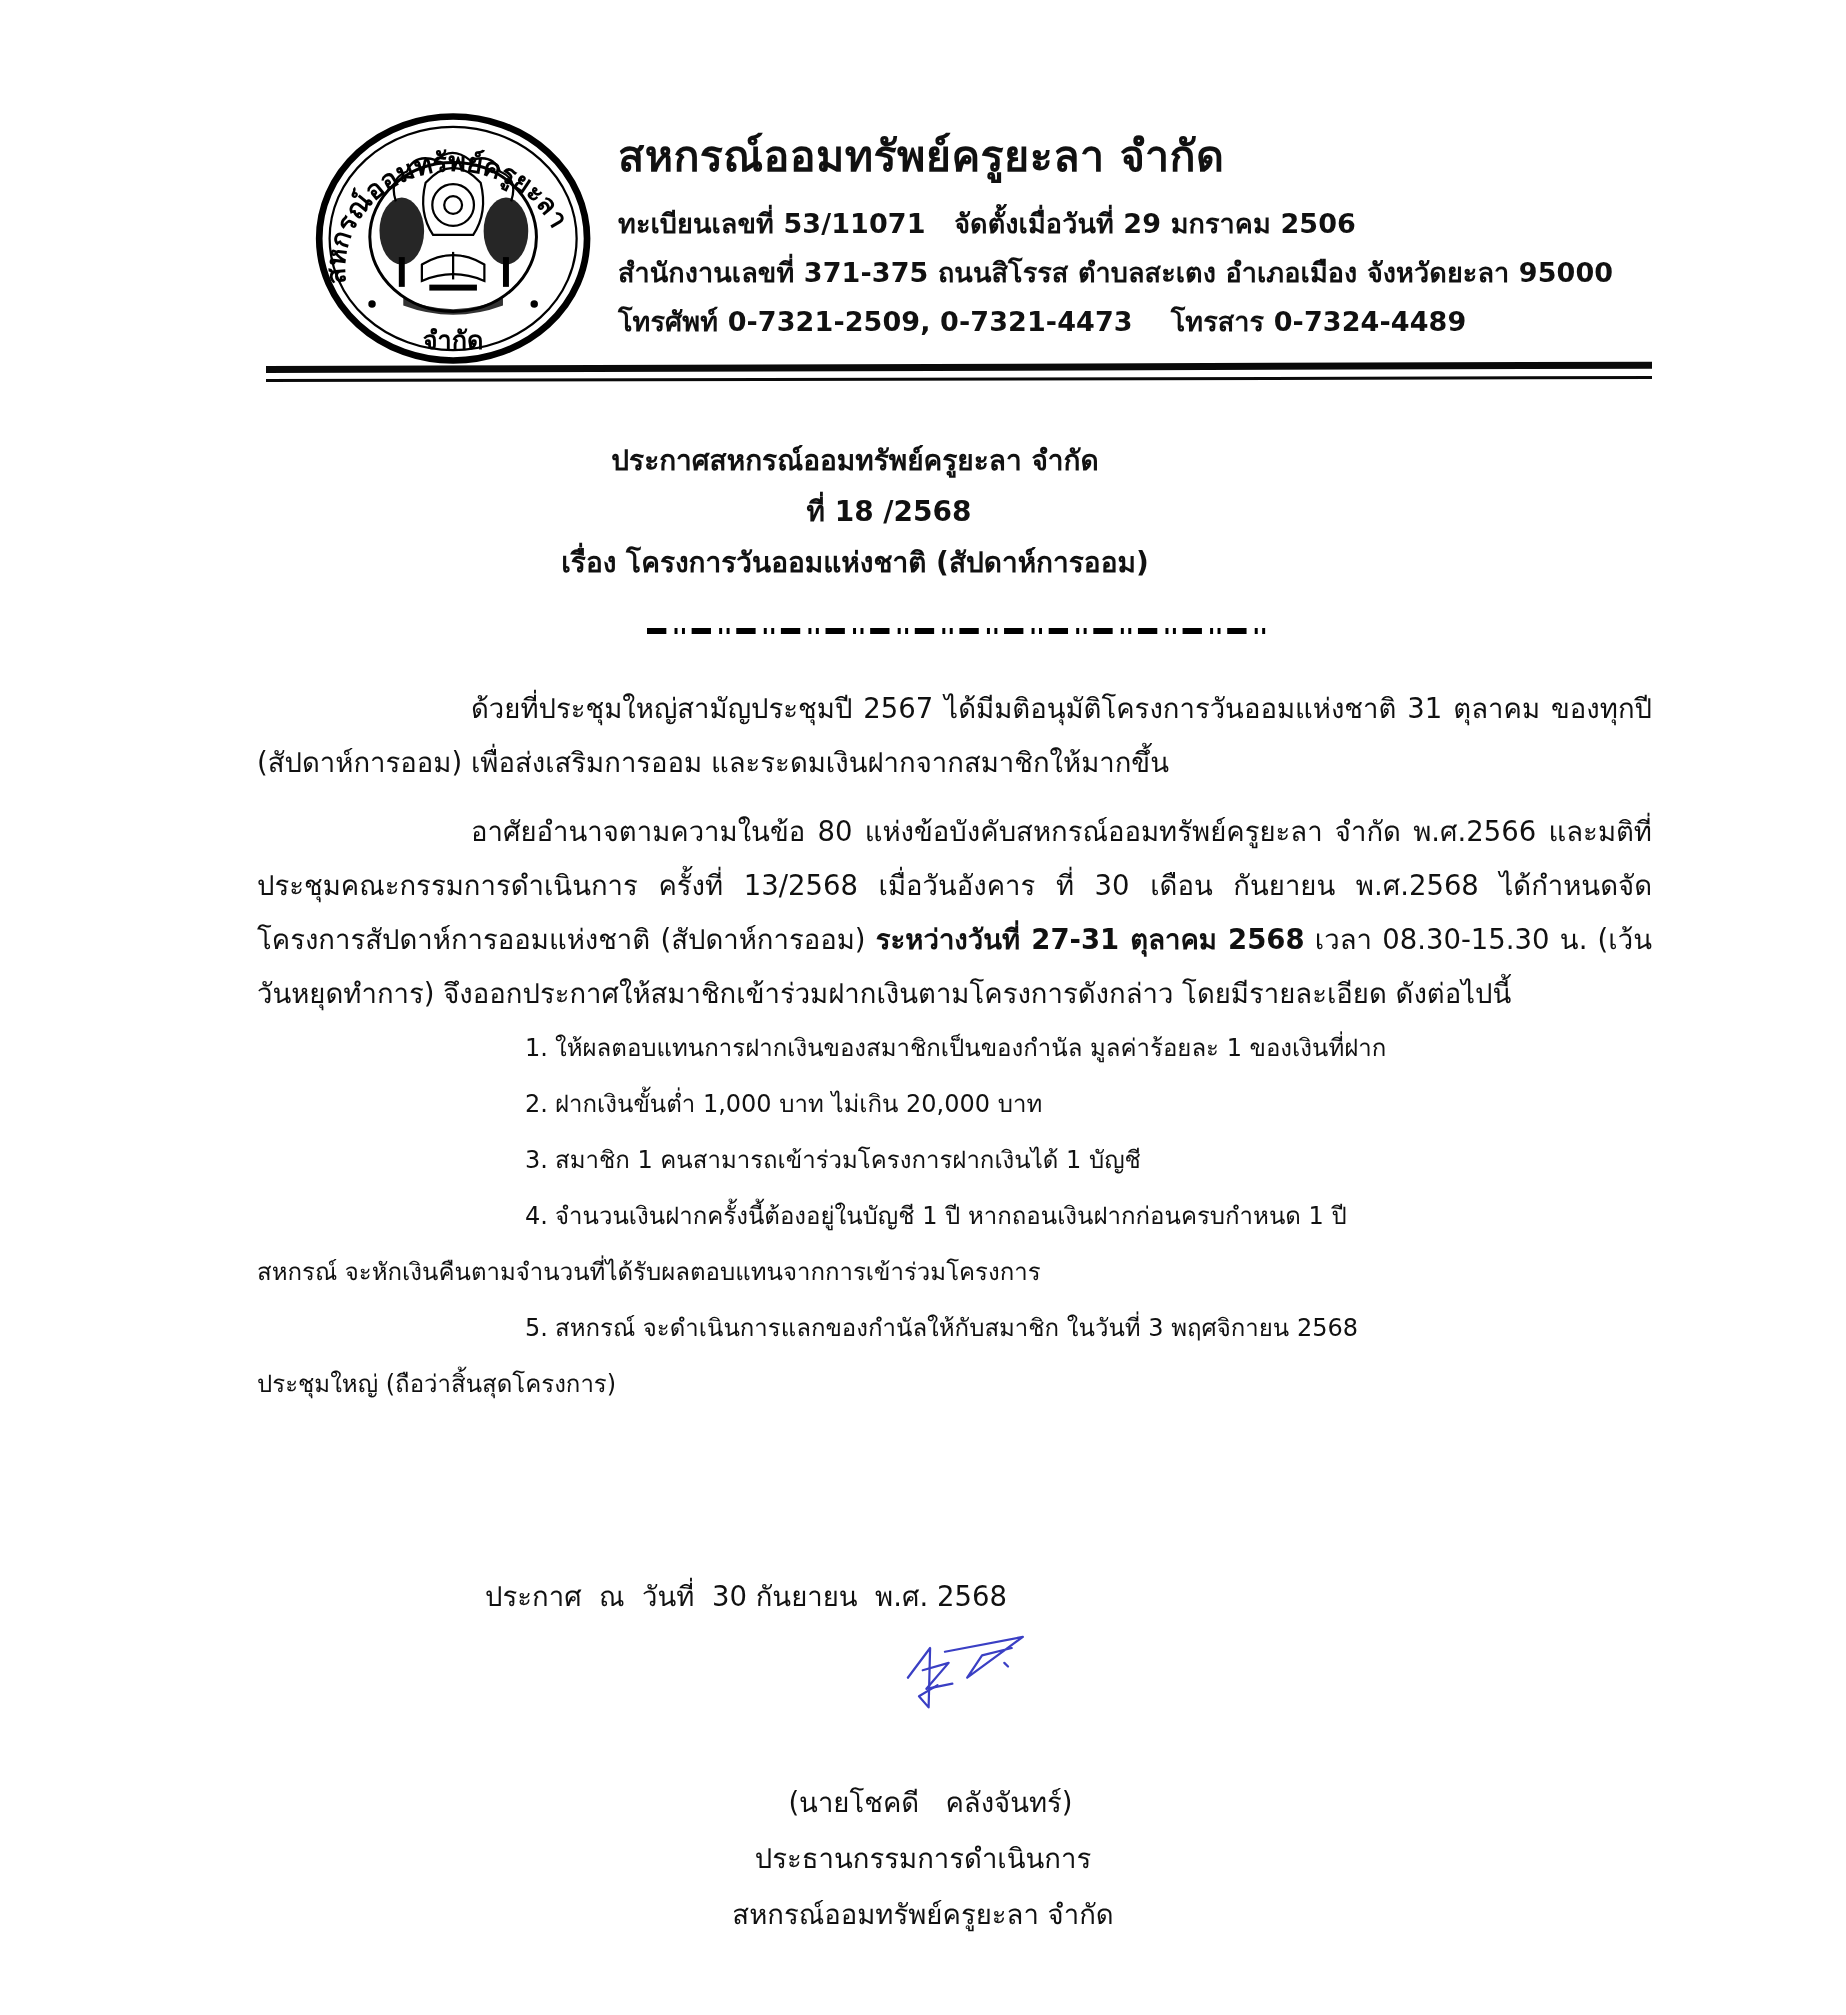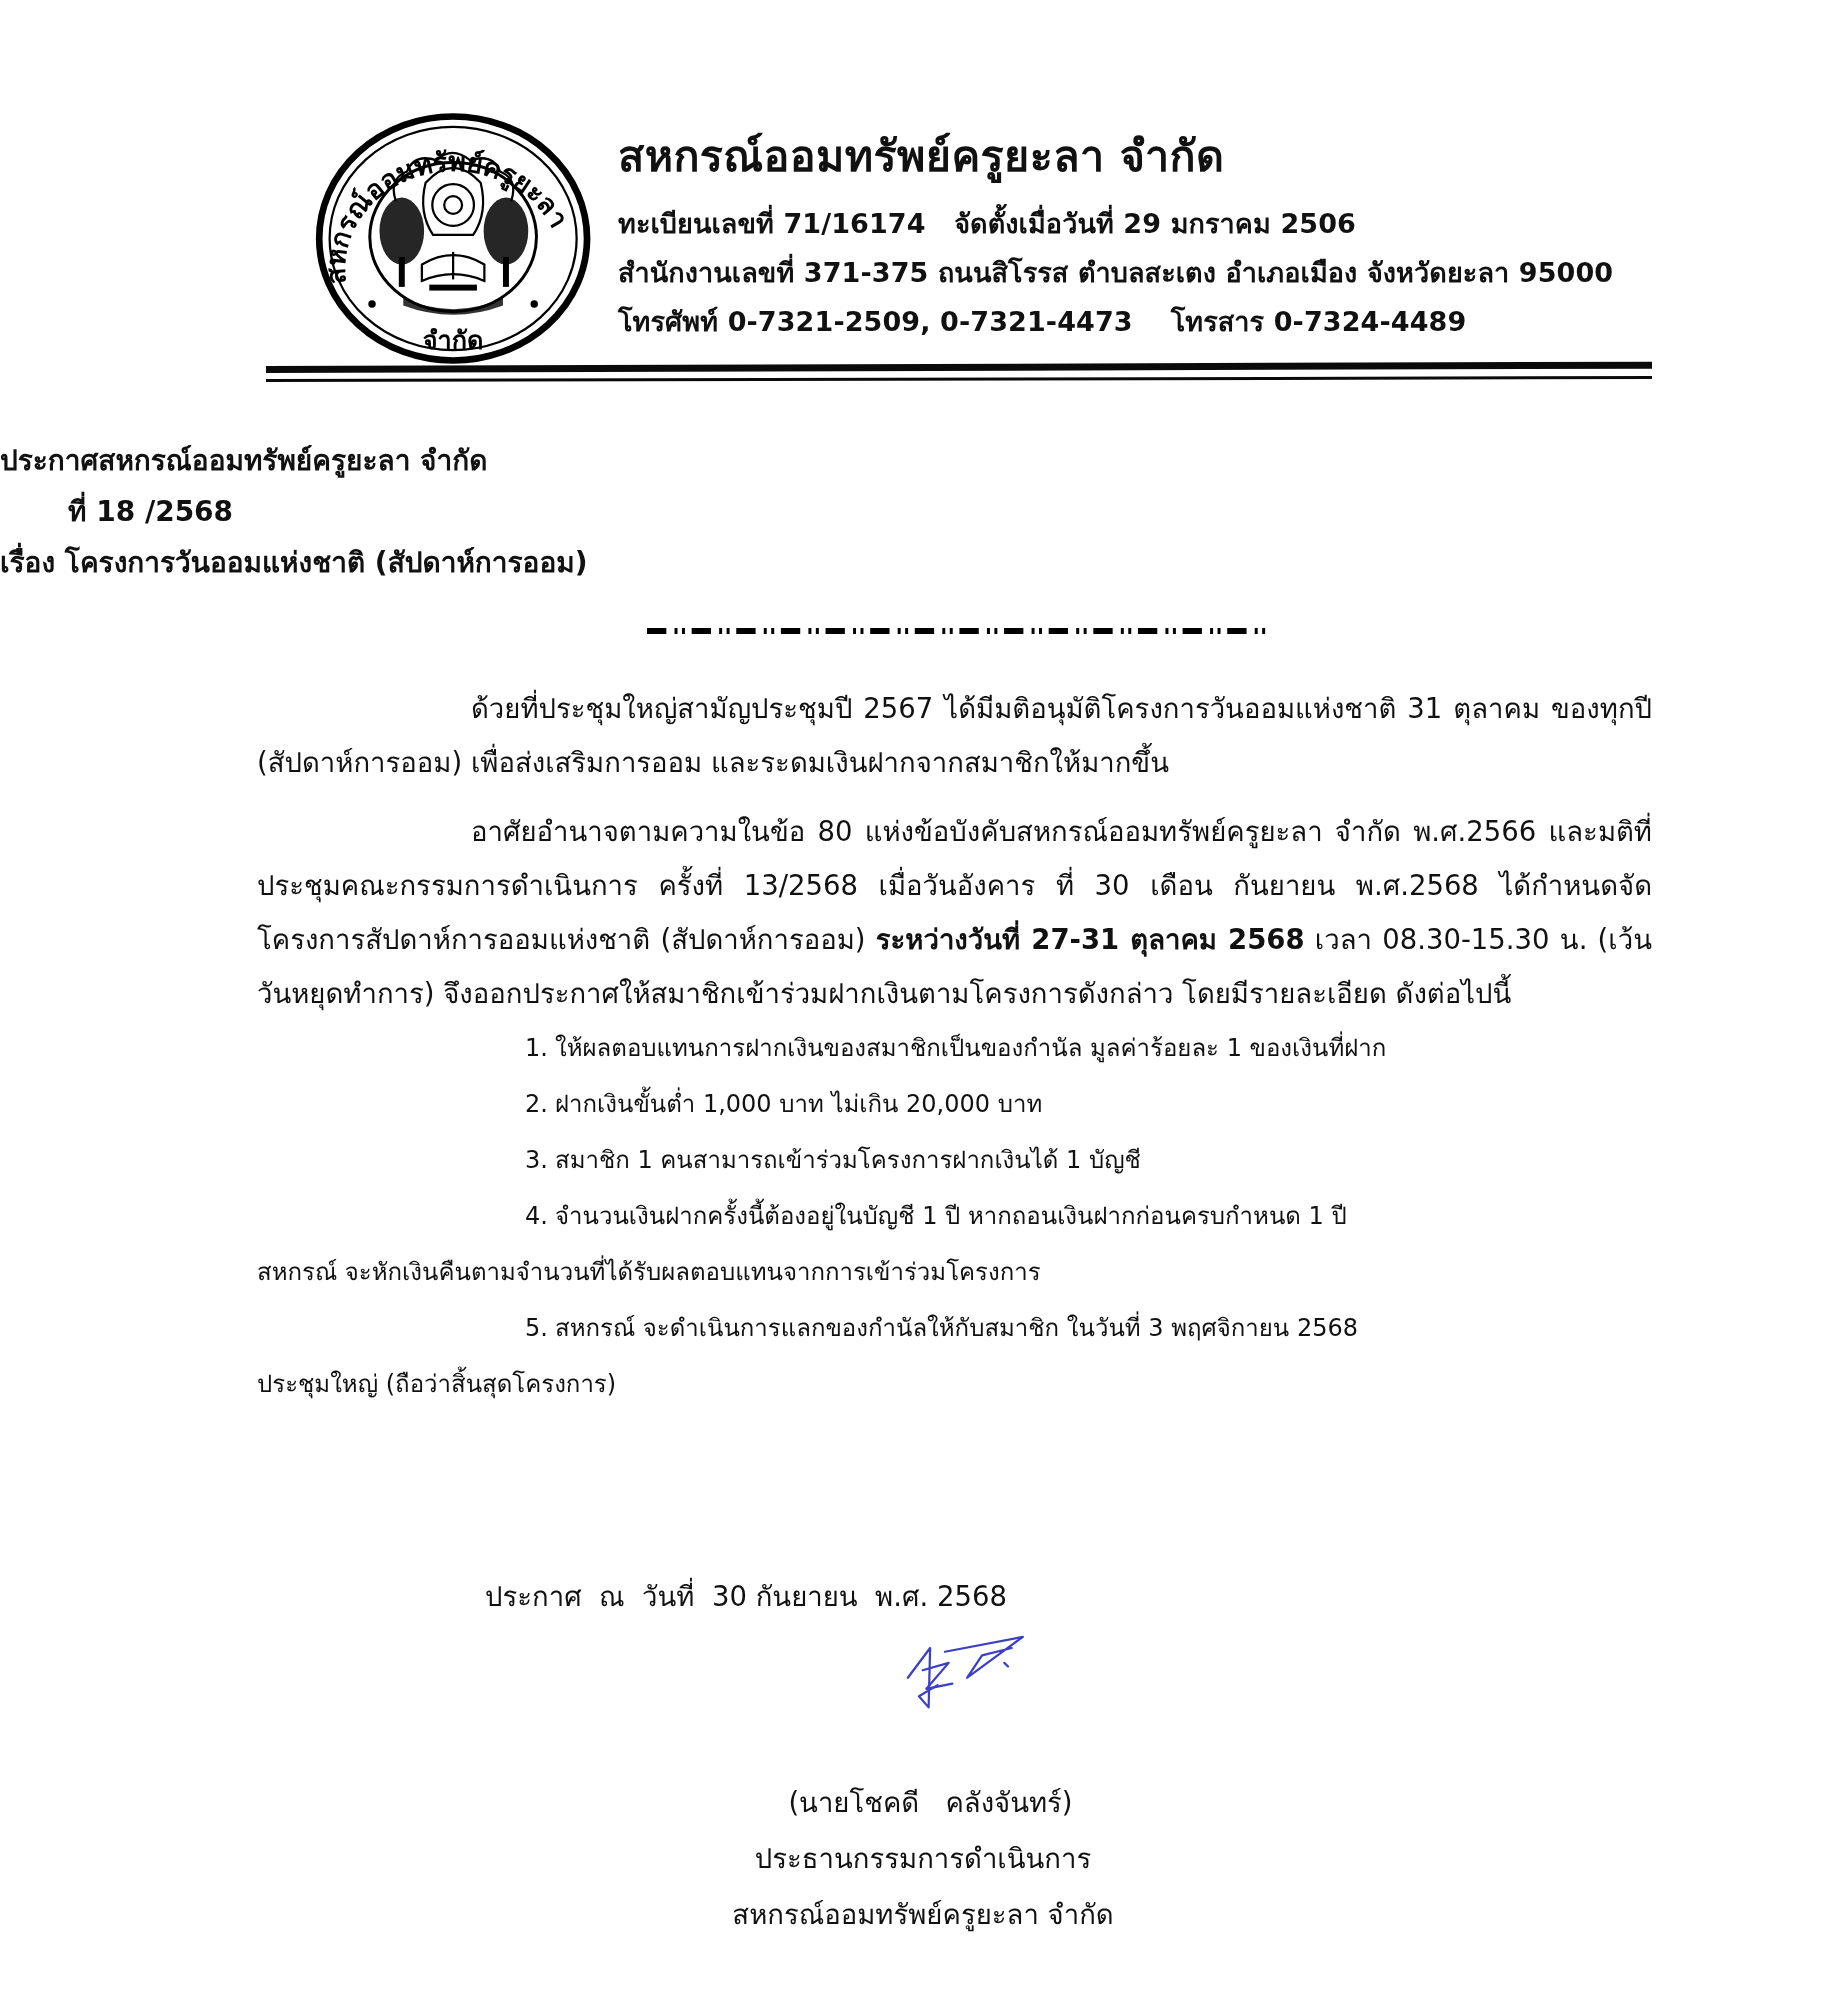--- a/index.html
+++ b/index.html
@@ -26,21 +26,21 @@
     .rule-thick {
       position: absolute; left: 266px; top: 366px; width: 1386px; height: 6.7px;
       background: #0a0a0a; transform: rotate(-0.18deg); transform-origin: left center;
     }
     .rule-thin {
       position: absolute; left: 266px; top: 379px; width: 1386px; height: 3px;
       background: #0a0a0a; transform: rotate(-0.12deg); transform-origin: left center;
     }
 
     
-    .heading { position: absolute; left: 0; top: 435px; width: 1710px; }
+    .heading { position: absolute; left: 0; top: 435px; width: 1710px; text-align: center; }
     .heading-line {
       font-size: 28px; font-weight: bold; line-height: 51px; margin: 0;
     }
     .heading-line.num { padding-left: 68px; }
     .divider {
       position: absolute; left: 647px; top: 628px; width: 636px; height: 6px;
       display: flex; align-items: center; gap: 0;
     }
 
     
@@ -99,21 +99,21 @@
       <rect x="254" y="195" width="8" height="40"></rect>
       <rect x="155" y="232" width="64" height="8"></rect>
       <path d="M120 250 q67 30 134 0 l0 10 q-67 25 -134 0z" opacity="0.8"></path>
       <circle cx="78" cy="258" r="5"></circle>
         <circle cx="296" cy="258" r="5"></circle>
     </g>
   </svg>
 
   <div class="org-block">
     <h1 class="org-name">สหกรณ์ออมทรัพย์ครูยะลา จำกัด</h1>
-    <div class="org-line">ทะเบียนเลขที่ 71/16174   จัดตั้งเมื่อวันที่ 29 มกราคม 2506</div>
+    <div class="org-line">ทะเบียนเลขที่ 53/11071   จัดตั้งเมื่อวันที่ 29 มกราคม 2506</div>
     <div class="org-line">สำนักงานเลขที่ 371-375 ถนนสิโรรส ตำบลสะเตง อำเภอเมือง จังหวัดยะลา 95000</div>
     <div class="org-line">โทรศัพท์ 0-7321-2509, 0-7321-4473    โทรสาร 0-7324-4489</div>
   </div>
 
   <div class="rule-thick"></div>
   <div class="rule-thin"></div>
 
   <div class="heading">
     <p class="heading-line">ประกาศสหกรณ์ออมทรัพย์ครูยะลา จำกัด</p>
     <p class="heading-line num">ที่ 18 /2568</p>

